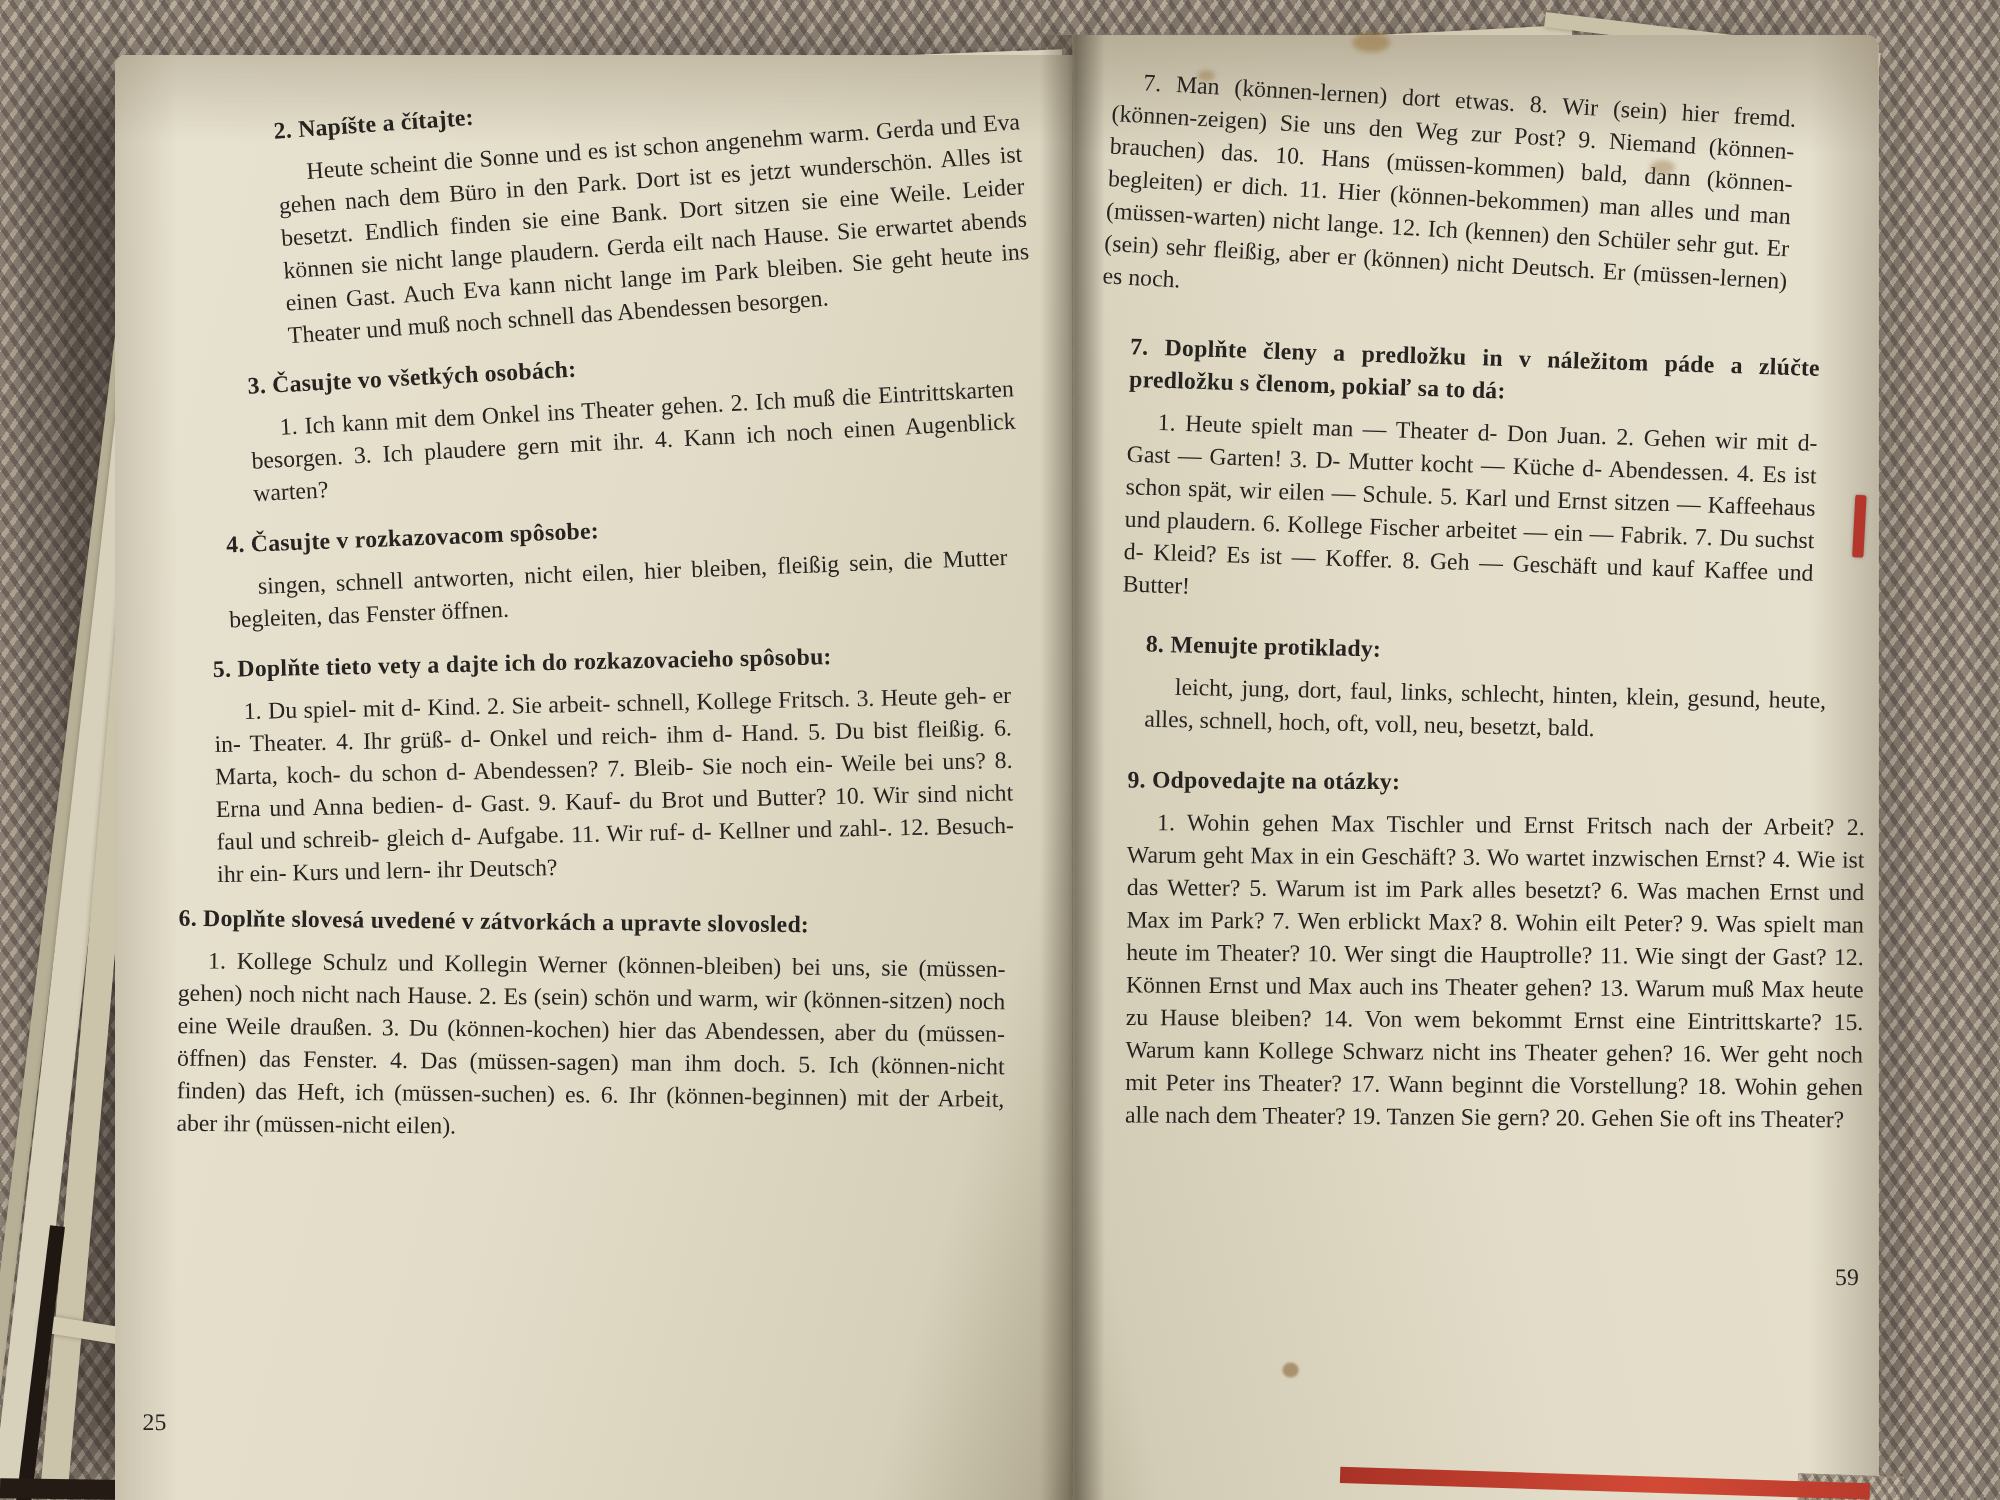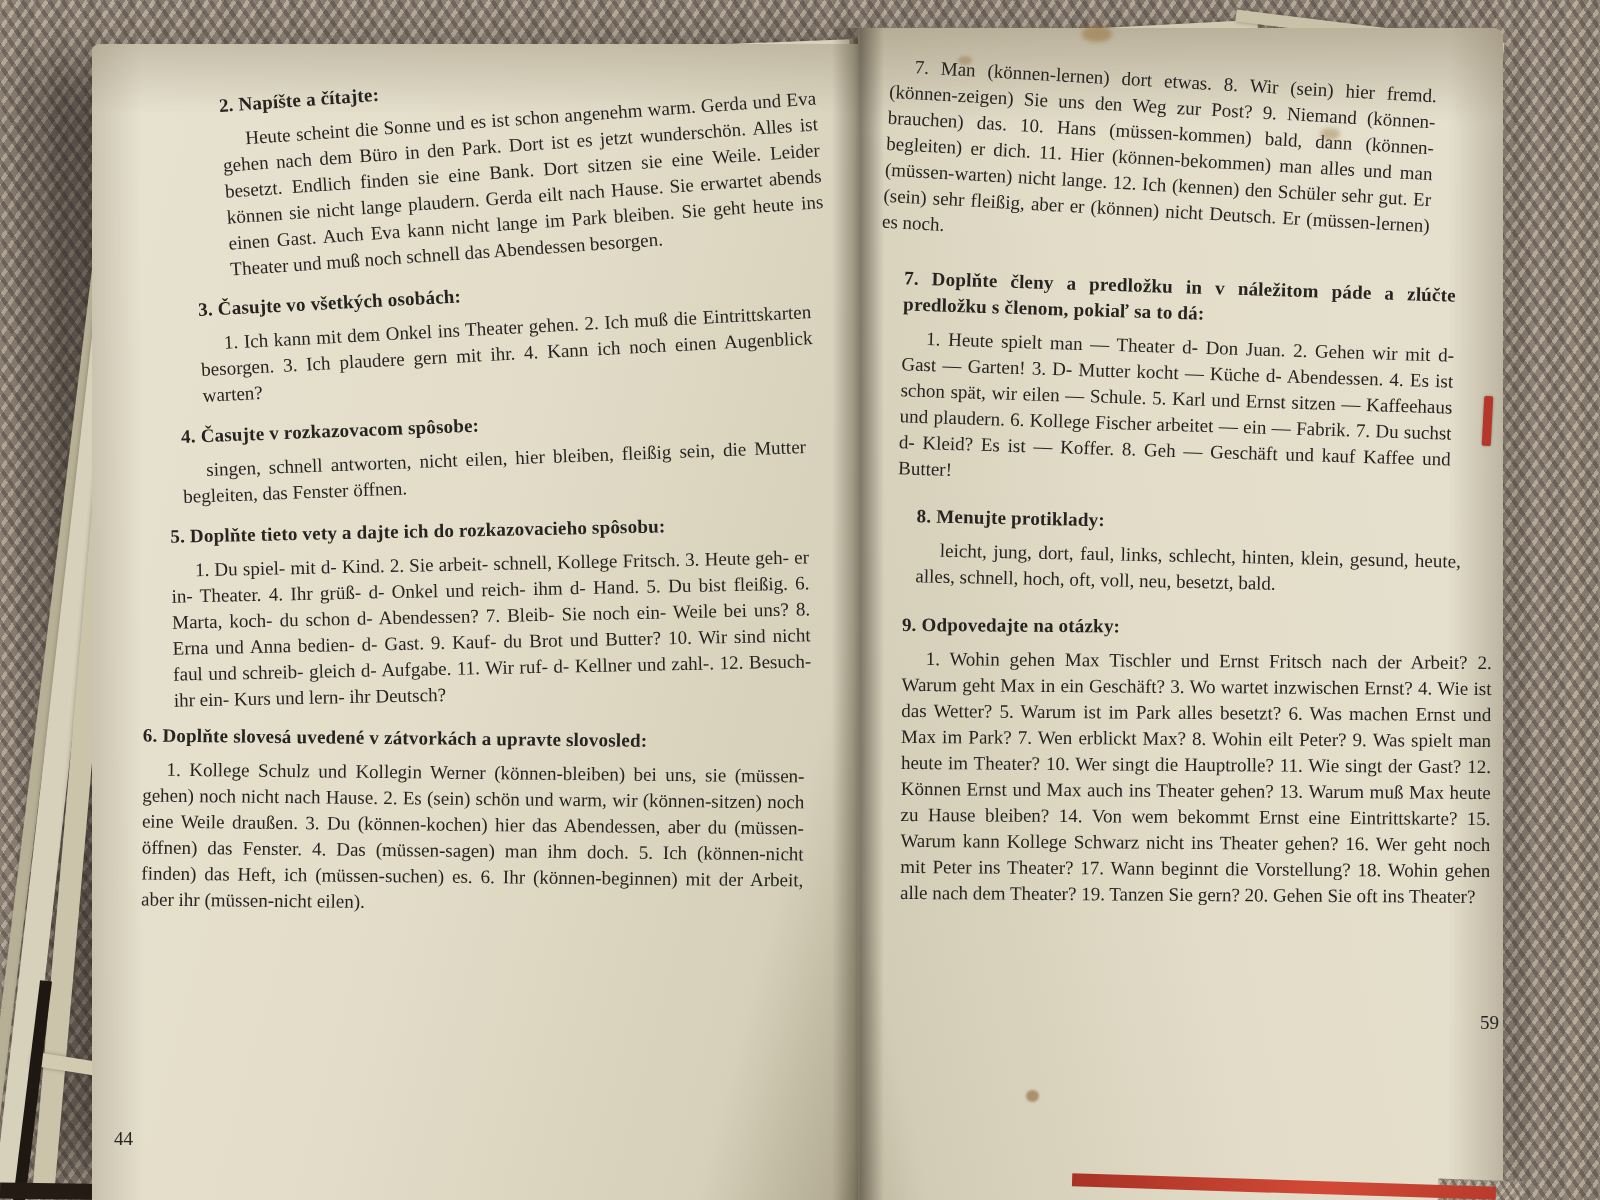--- a/index.html
+++ b/index.html
@@ -65,21 +65,21 @@
   .l1{margin-left:62px;margin-right:18px;transform:rotate(-3deg);}
   .l2{margin-left:44px;margin-right:24px;transform:rotate(-2.2deg);}
   .l3{margin-left:34px;margin-right:20px;transform:rotate(-1.2deg);}
   .l4{margin-left:4px;margin-right:26px;transform:rotate(0.6deg);}
   .rc{margin-left:0;margin-right:58px;transform:rotate(3.2deg);margin-bottom:24px;}
   .r0{margin-left:15px;margin-right:38px;transform:rotate(1.8deg);}
   .r1{margin-left:30px;margin-right:30px;transform:rotate(1.2deg);}
   .r2{margin-left:15px;margin-right:0;transform:rotate(0.4deg);}
   .page-number{position:absolute;font-size:19px;}
   .pn-left{left:22px;top:1082px;}
-  .pn-right{right:4px;top:982px;}
+  .pn-right{right:16px;top:982px;}
 </style>
 </head>
 <body>
 
 <div class="scene">
   <div class="book-shadow"></div>
 
   <div class="edge edge-l3"></div>
   <div class="edge edge-l1"></div>
   <div class="edge edge-l2"></div>
@@ -106,21 +106,21 @@
       </div>
       <div class="ex l3">
         <div class="ex-heading">5. Doplňte tieto vety a dajte ich do rozkazovacieho spôsobu:</div>
         <p class="ex-body">1. Du spiel- mit d- Kind. 2. Sie arbeit- schnell, Kollege Fritsch. 3. Heute geh- er in- Theater. 4. Ihr grüß- d- Onkel und reich- ihm d- Hand. 5. Du bist fleißig. 6. Marta, koch- du schon d- Abendessen? 7. Bleib- Sie noch ein- Weile bei uns? 8. Erna und Anna bedien- d- Gast. 9. Kauf- du Brot und Butter? 10. Wir sind nicht faul und schreib- gleich d- Aufgabe. 11. Wir ruf- d- Kellner und zahl-. 12. Besuch- ihr ein- Kurs und lern- ihr Deutsch?</p>
       </div>
       <div class="ex l4">
         <div class="ex-heading">6. Doplňte slovesá uvedené v zátvorkách a upravte slovosled:</div>
         <p class="ex-body">1. Kollege Schulz und Kollegin Werner (können-bleiben) bei uns, sie (müssen-gehen) noch nicht nach Hause. 2. Es (sein) schön und warm, wir (können-sitzen) noch eine Weile draußen. 3. Du (können-kochen) hier das Abendessen, aber du (müssen-öffnen) das Fenster. 4. Das (müssen-sagen) man ihm doch. 5. Ich (können-nicht finden) das Heft, ich (müssen-suchen) es. 6. Ihr (können-beginnen) mit der Arbeit, aber ihr (müssen-nicht eilen).</p>
       </div>
     </div>
-    <div class="page-number pn-left">44</div>
+    <div class="page-number pn-left">25</div>
   </div>
 
   <div class="page page-right">
     <div class="page-inner pr-inner">
       <p class="ex-body rc">7. Man (können-lernen) dort etwas. 8. Wir (sein) hier fremd. (können-zeigen) Sie uns den Weg zur Post? 9. Niemand (können-brauchen) das. 10. Hans (müssen-kommen) bald, dann (können-begleiten) er dich. 11. Hier (können-bekommen) man alles und man (müssen-warten) nicht lange. 12. Ich (kennen) den Schüler sehr gut. Er (sein) sehr fleißig, aber er (können) nicht Deutsch. Er (müssen-lernen) es noch.</p>
       <div class="ex r0">
         <div class="ex-heading">7. Doplňte členy a predložku in v náležitom páde a zlúčte predložku s členom, pokiaľ sa to dá:</div>
         <p class="ex-body">1. Heute spielt man — Theater d- Don Juan. 2. Gehen wir mit d- Gast — Garten! 3. D- Mutter kocht — Küche d- Abendessen. 4. Es ist schon spät, wir eilen — Schule. 5. Karl und Ernst sitzen — Kaffeehaus und plaudern. 6. Kollege Fischer arbeitet — ein — Fabrik. 7. Du suchst d- Kleid? Es ist — Koffer. 8. Geh — Geschäft und kauf Kaffee und Butter!</p>
       </div>
       <div class="ex r1">

